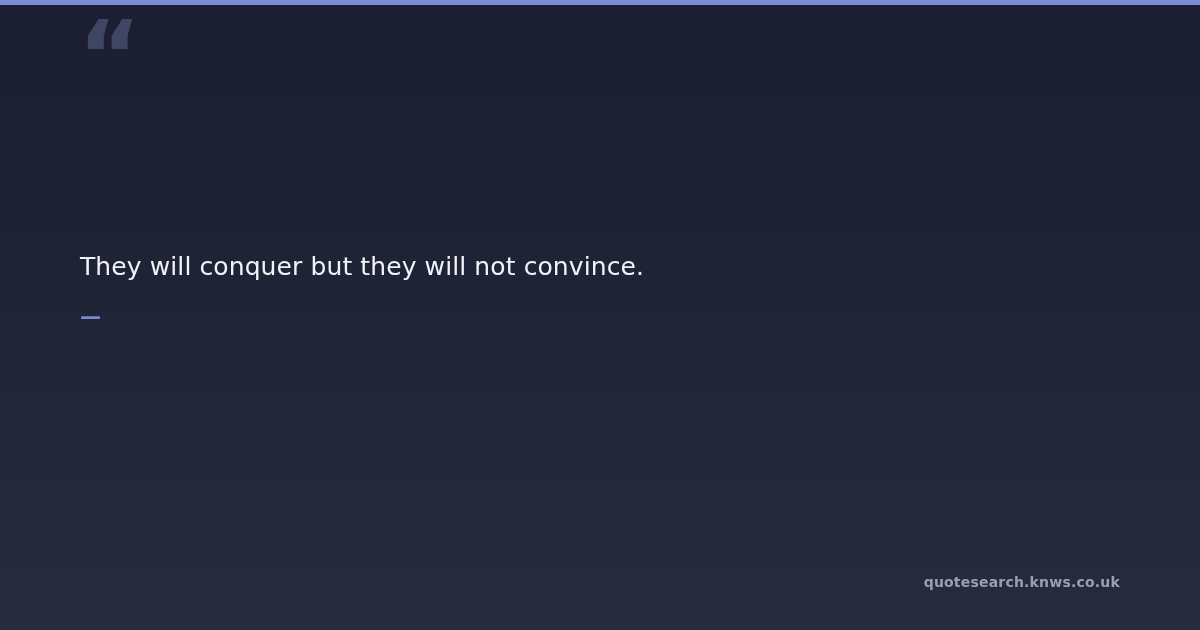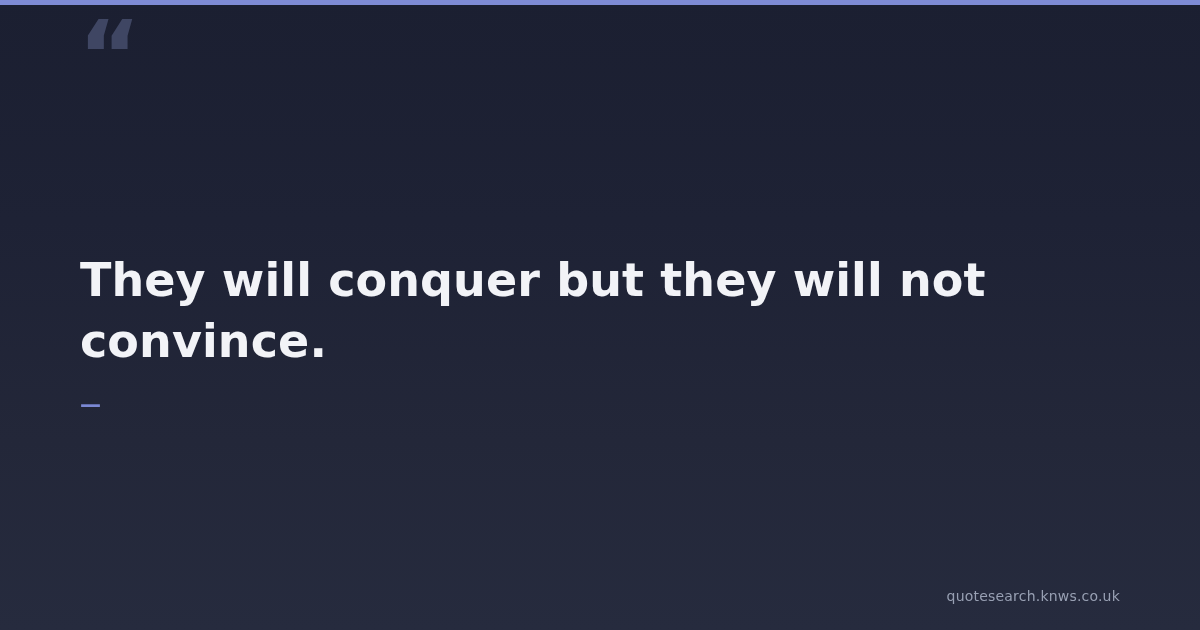--- a/index.html
+++ b/index.html
@@ -52,22 +52,22 @@
 
   .content {
     position: absolute;
     left: 80px;
     right: 80px;
     top: 250px;
   }
 
   .quote-text {
     font-family: "DejaVu Sans", sans-serif;
-    font-size: 46px;
-    font-weight: 700;
+    font-size: 25px;
+    font-weight: 400;
     line-height: 1.32;
     color: #f2f3f7;
     letter-spacing: 0.1px;
     margin: 0;
     padding: 0;
   }
 
   .attribution {
     margin-top: 22px;
     display: flex;
@@ -80,24 +80,24 @@
     letter-spacing: 0.2px;
   }
 
   .attribution .dash {
     margin-right: 10px;
   }
 
   .footer {
     position: absolute;
     right: 80px;
-    bottom: 26px;
+    bottom: 40px;
     font-family: "DejaVu Sans", sans-serif;
     font-size: 14px;
-    font-weight: 400;
+    font-weight: 700;
     color: #98a0b3;
     letter-spacing: 0.2px;
   }
 </style>
 </head>
 <body>
 
 <div class="quote-card">
 
   <div class="accent-bar"></div>

